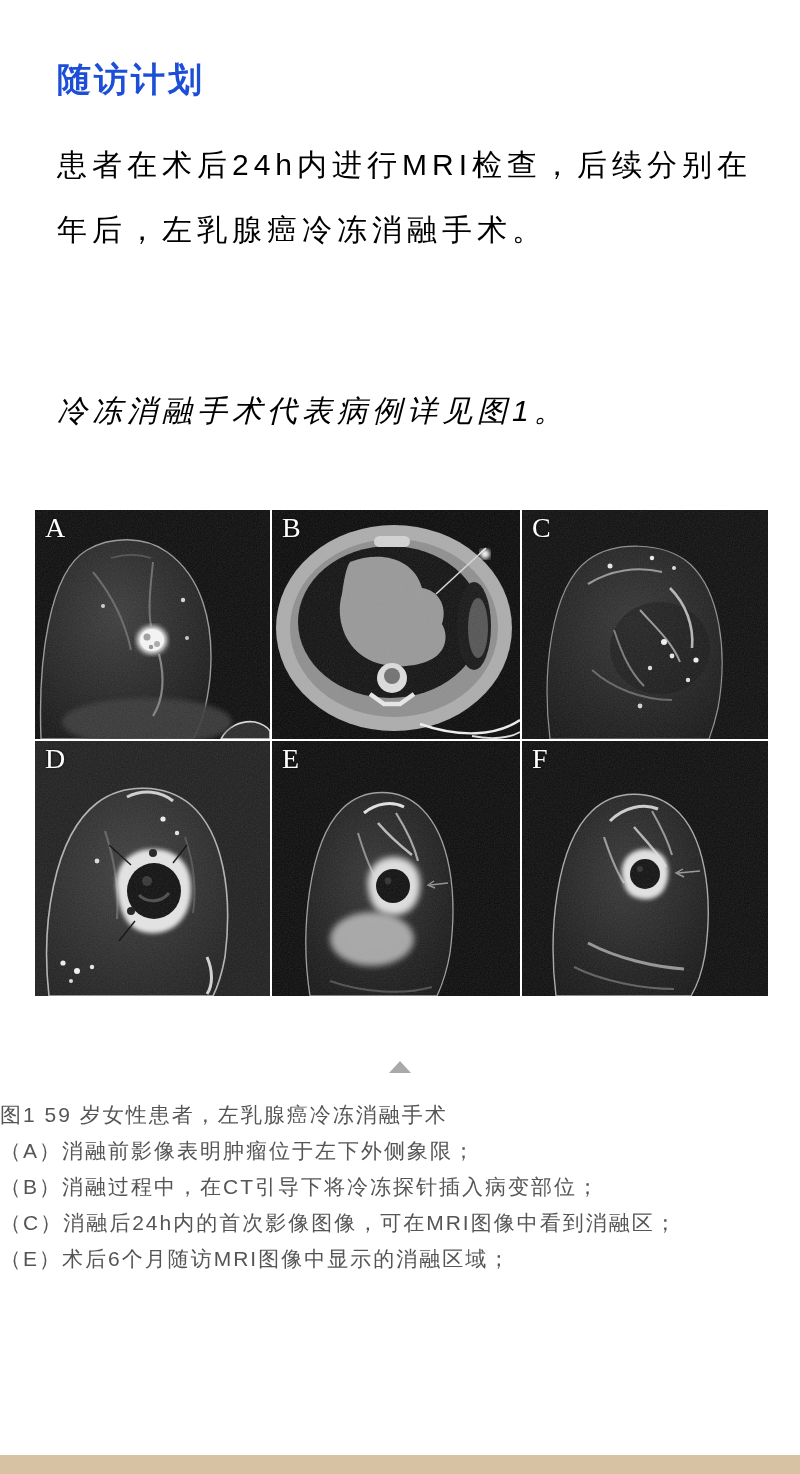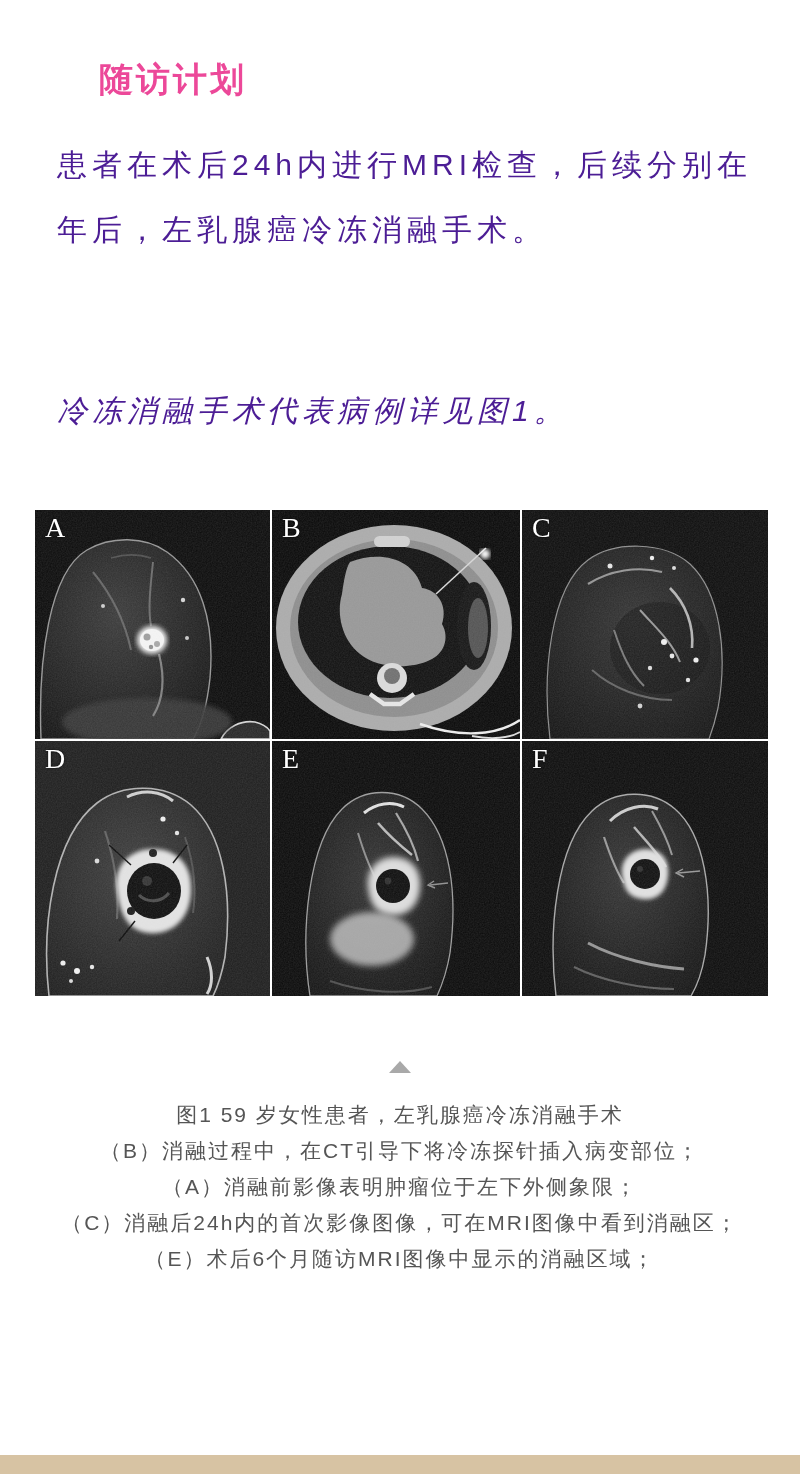--- a/index.html
+++ b/index.html
@@ -2,24 +2,24 @@
 <html lang="zh"><head>
 <meta charset="utf-8">
 <style>
   html,body{margin:0;padding:0;background:#ffffff;}
   body{width:800px;font-family:"Liberation Sans","DejaVu Sans",sans-serif;}
   .page{position:relative;width:800px;height:1474px;background:#ffffff;overflow:hidden;}
 
   .section-title{
     position:absolute;left:57px;top:34px;
     font-family:"Liberation Serif","DejaVu Serif",serif;
-    font-weight:700;font-size:34px;letter-spacing:3px;color:#ec4899;margin-left:42px;
-  }
-
-  .para{position:absolute;left:57px;color:#4c1d95;font-size:30px;letter-spacing:5px;}
+    font-weight:700;font-size:34px;letter-spacing:3px;color:#1d4ed8;
+  }
+
+  .para{position:absolute;left:57px;color:#000000;font-size:30px;letter-spacing:5px;}
   .para-1{top:132px;width:700px;line-height:65px;}
   .para-1 .line{white-space:nowrap;}
   .para-2{top:378px;line-height:65px;white-space:nowrap;font-style:italic;}
 
   .figure-grid{
     position:absolute;left:35px;top:510px;width:733px;height:486px;
     display:grid;grid-template-columns:235px 248px 246px;grid-template-rows:229px 255px;
     gap:2px;background:#ffffff;
   }
   .panel{position:relative;background:#000;overflow:hidden;}
@@ -30,21 +30,21 @@
     font-size:28px;font-weight:400;text-shadow:0 0 3px rgba(0,0,0,.8);
   }
 
   .figure-marker{
     position:absolute;left:389px;top:1061px;width:0;height:0;
     border-left:11px solid transparent;border-right:11px solid transparent;
     border-bottom:12px solid #a9a9a9;
   }
 
   .caption{
-    position:absolute;left:0;top:1097px;width:800px;text-align:center;
+    position:absolute;left:0;top:1097px;width:800px;text-align:left;
     color:#555555;font-size:21px;line-height:36px;letter-spacing:2px;
   }
 
   .footer-bar{position:absolute;left:0;bottom:0;width:800px;height:19px;background:#d7c3a3;}
 </style>
 </head>
 <body>
 
 <div class="page">
 
@@ -272,21 +272,21 @@
       </svg>
       <span class="panel-label">F</span>
     </div>
 
   </div>
 
   <div class="figure-marker"></div>
 
   <div class="caption">
     <div>图1 59 岁女性患者，左乳腺癌冷冻消融手术</div>
+    <div>（A）消融前影像表明肿瘤位于左下外侧象限；</div>
     <div>（B）消融过程中，在CT引导下将冷冻探针插入病变部位；</div>
-    <div>（A）消融前影像表明肿瘤位于左下外侧象限；</div>
     <div>（C）消融后24h内的首次影像图像，可在MRI图像中看到消融区；</div>
     <div>（E）术后6个月随访MRI图像中显示的消融区域；</div>
   </div>
 
   <div class="footer-bar"></div>
 
 </div>
 
 </body></html>

